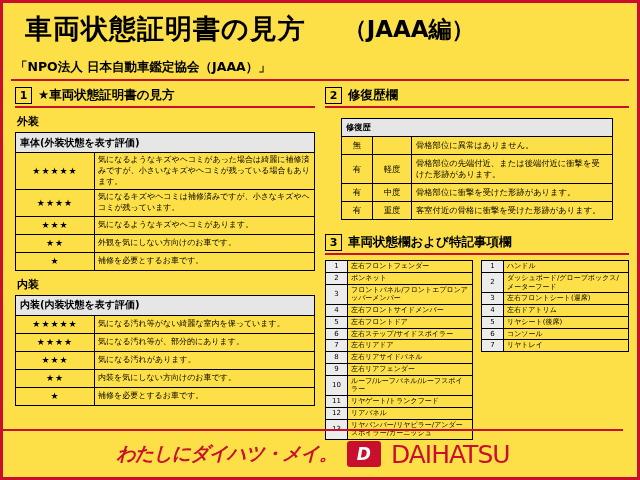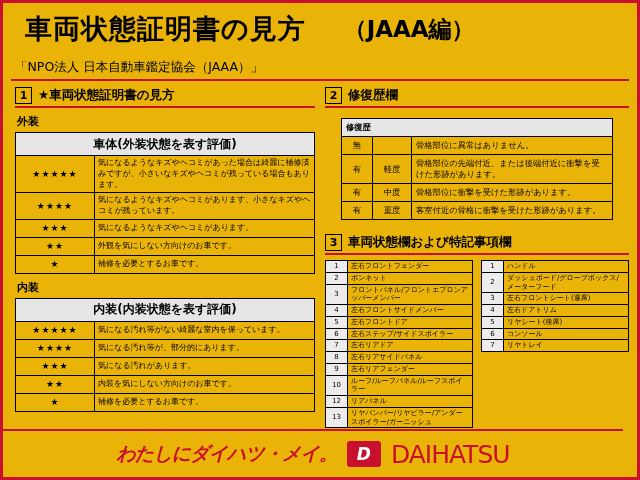--- a/index.html
+++ b/index.html
@@ -8,39 +8,39 @@
     background:#ffffff;
     font-family:"DejaVu Sans","Liberation Sans",sans-serif;
     color:#000;
     overflow:hidden;
   }
   .page{
     position:relative;
     width:640px;height:480px;
     box-sizing:border-box;
     border:3px solid #c8102e;
-    background:#eab308;
+    background:#fde047;
   }
   
   .header{
     position:absolute;left:0;top:0;width:634px;height:52px;
     display:flex;align-items:center;
   }
   .header-title{
     font-size:27px;font-weight:bold;
     letter-spacing:1px;
     margin-left:22px;
   }
   .header-sub{
     font-size:23px;font-weight:bold;
     margin-left:38px;
   }
   .org-line{
     position:absolute;left:12px;top:56px;
-    font-size:12.5px;font-weight:normal;
+    font-size:12.5px;font-weight:bold;
   }
   .red-rule{
     position:absolute;left:8px;top:76px;width:618px;height:2px;background:#c8102e;
   }
   
   .sec-head{
     display:flex;align-items:center;
     border-bottom:2px solid #c8102e;
     padding-bottom:2px;
   }
@@ -54,21 +54,21 @@
   }
   .sec-title{font-size:12.5px;font-weight:bold;}
   
   .col-left{position:absolute;left:12px;top:84px;width:300px;}
   .col-right{position:absolute;left:322px;top:84px;width:304px;}
   .lbl{font-size:11px;font-weight:bold;margin:6px 0 3px 2px;}
   
   table{border-collapse:collapse;}
   .tbl{width:100%;border:1px solid #000;font-size:8.3px;}
   .tbl td,.tbl th{border:1px solid #000;padding:2px 3px;vertical-align:middle;}
-  .tbl .hdr{background:#e6e6e6;font-weight:bold;text-align:center;font-size:12px;padding:2.5px 4px;}
+  .tbl .hdr{background:#e6e6e6;font-weight:bold;text-align:left;font-size:10px;padding:2.5px 4px;}
   .stars{width:72px;text-align:center;letter-spacing:1px;font-size:9px;white-space:nowrap;}
   .desc{font-size:8px;line-height:1.35;margin-left:43px;}
   
   .eval-tbl td.stars{height:13px;}
   
   .rep-tbl{width:272px;margin-left:16px;font-size:8.3px;border:1px solid #000;}
   .rep-tbl td{border:1px solid #000;padding:3px 4px;}
   .rep-tbl .hdr{background:#e6e6e6;font-weight:bold;}
   .rep-c1{width:22px;text-align:center;}
   .rep-c2{width:30px;text-align:center;}
@@ -119,21 +119,21 @@
       <tbody>
           <tr>
         <td class="hdr" colspan="2">車体(外装状態を表す評価)</td>
       </tr>
       <tr>
         <td class="stars">★★★★★</td>
         <td class="desc">気になるようなキズやヘコミがあった場合は綺麗に補修済みですが、小さいなキズやヘコミが残っている場合もあります。</td>
       </tr>
       <tr>
         <td class="stars">★★★★</td>
-        <td class="desc">気になるようなキズやヘコミがあります、小さなキズやヘコミが残っています。</td>
+        <td class="desc">気になるキズやヘコミは補修済みですが、小さなキズやヘコミが残っています。</td>
       </tr>
       <tr>
         <td class="stars">★★★</td>
         <td class="desc">気になるようなキズやヘコミがあります。</td>
       </tr>
       <tr>
         <td class="stars">★★</td>
         <td class="desc">外観を気にしない方向けのお車です。</td>
       </tr>
       <tr>
@@ -250,20 +250,24 @@
             </tr>
         <tr>
               <td class="pnum">9</td>
               <td>左右リアフェンダー</td>
             </tr>
         <tr>
               <td class="pnum">10</td>
               <td>ルーフ/ルーフパネル/ルーフスポイラー</td>
             </tr>
         <tr>
+              <td class="pnum">11</td>
+              <td>リヤゲート/トランクフード</td>
+            </tr>
+        <tr>
               <td class="pnum">12</td>
               <td>リアパネル</td>
             </tr>
         <tr>
               <td class="pnum">13</td>
               <td>リヤバンパー/リヤピラー/アンダースポイラー/ガーニッシュ</td>
             </tr>
       </tbody>
         </table>
 

